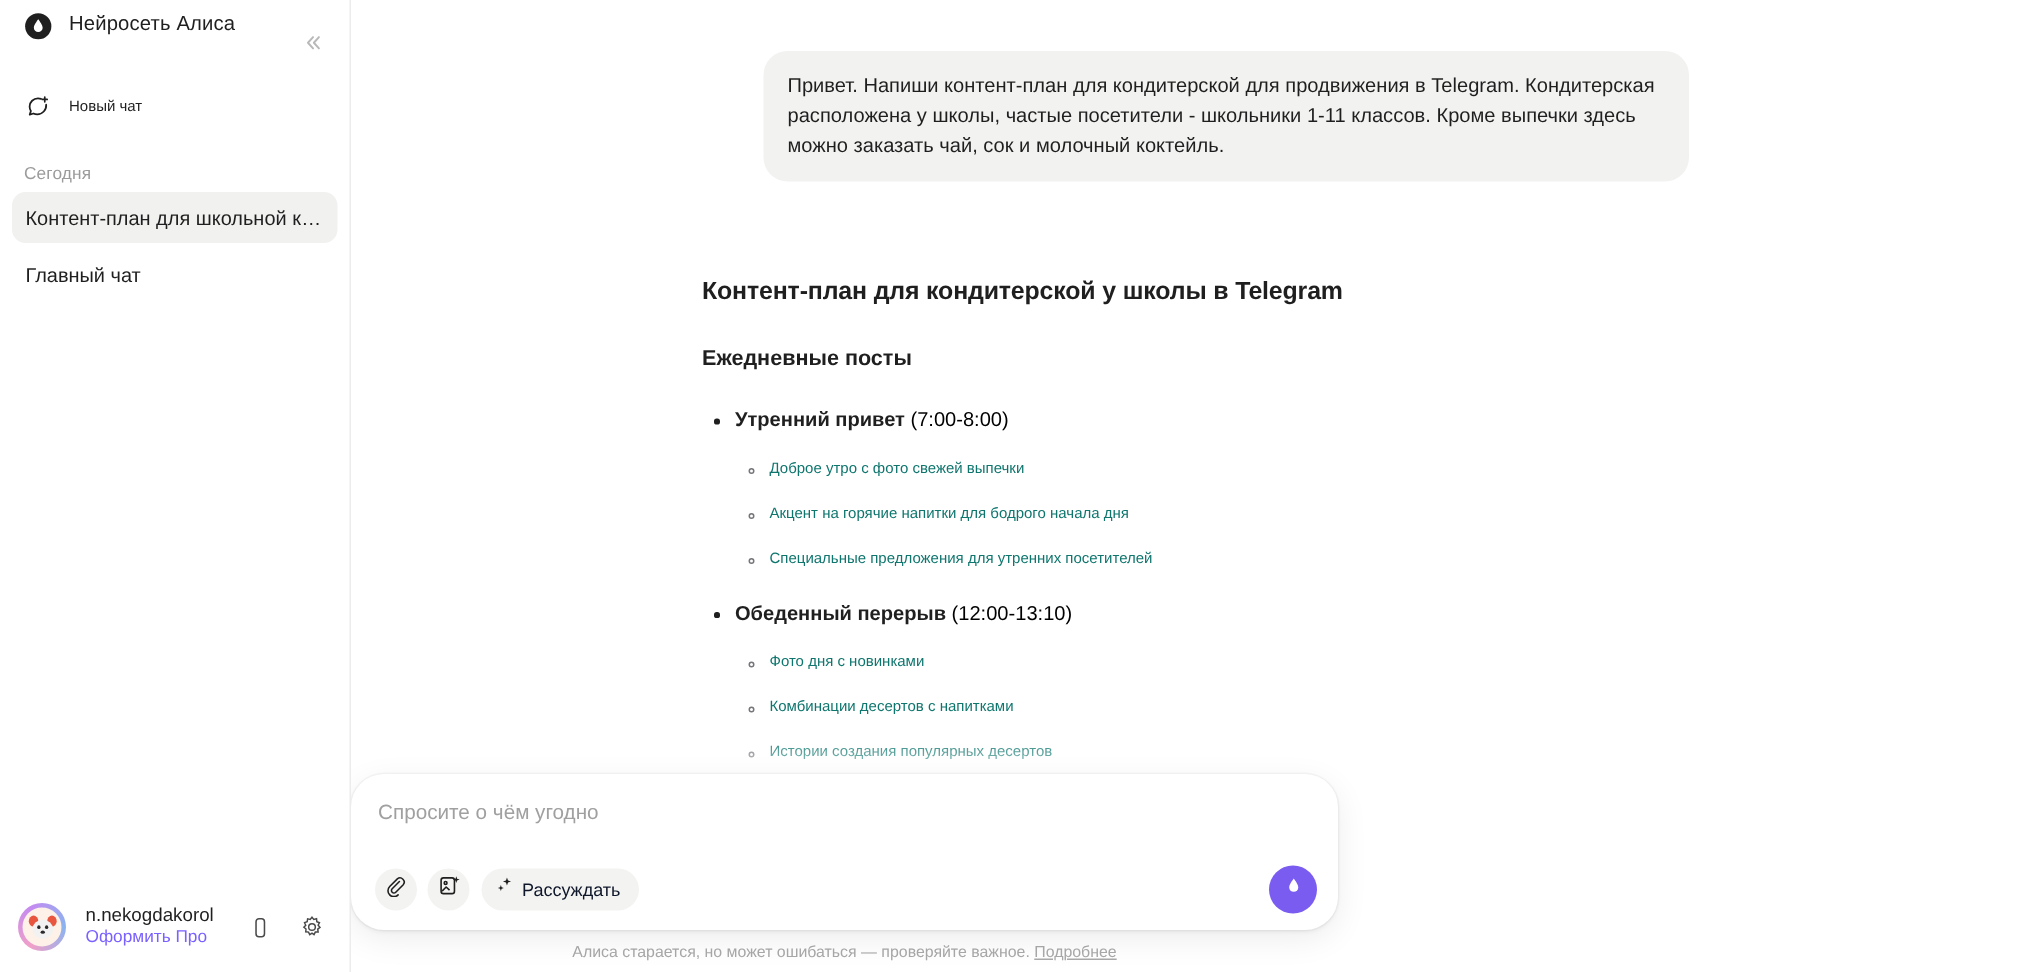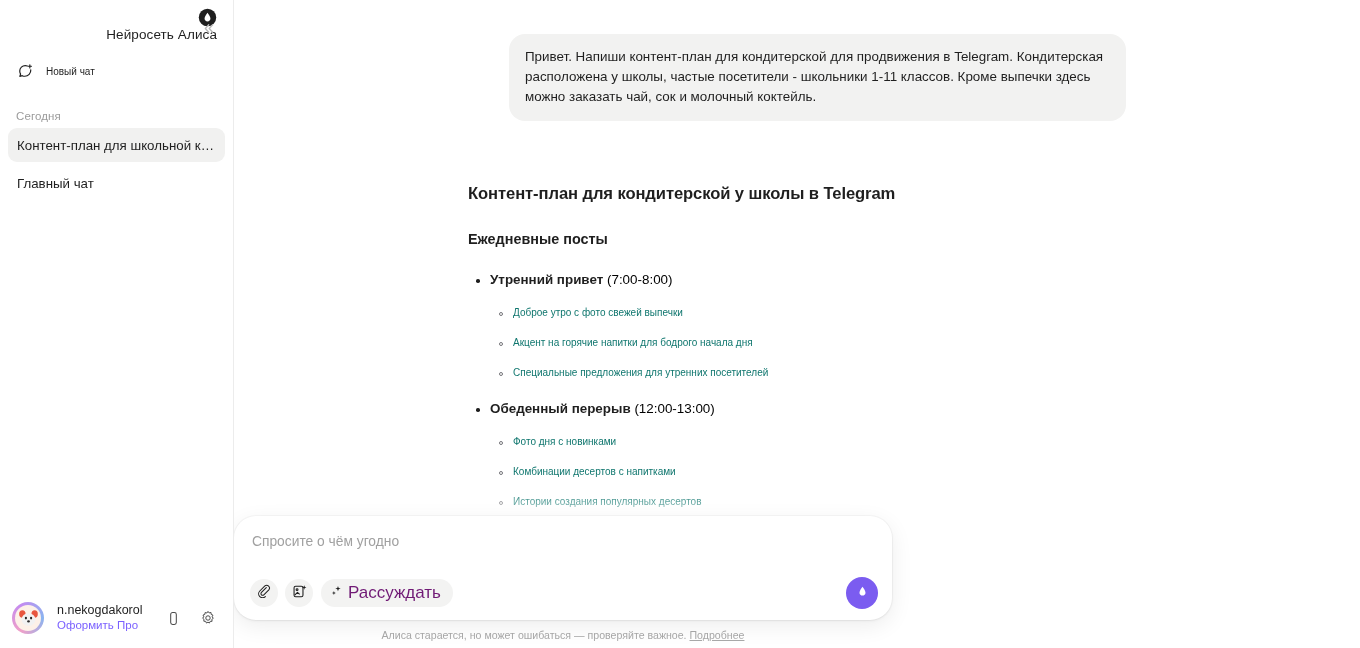--- a/index.html
+++ b/index.html
@@ -29,27 +29,26 @@
     display: flex;
     flex-direction: column;
     flex: 0 0 234px;
     position: relative;
   }
 
   .sb-top { padding: 0; }
 
   .sb-brand {
     display: flex;
-    align-items: flex-end;
+    align-items: flex-start;
     height: 40px;
     margin: 8px 8px 0 8px;
     padding: 0 8px;
     border-radius: 10px;
     position: relative;
-    flex-direction: column;
   }
   .sb-brand-logo {
     width: 19px; height: 19px;
     flex: 0 0 19px;
     display: flex; align-items: center; justify-content: center;
   }
   .sb-brand-title {
     margin-left: 11px;
     font-size: 13.5px;
     color: #1f1f1f;
@@ -326,22 +325,22 @@
     border-radius: 14px;
     background: #f3f3f2;
     display: flex;
     align-items: center;
     padding: 0 12px 0 9px;
     gap: 5px;
     cursor: pointer;
     margin-left: 1px;
   }
   .tool-pill-label {
-    font-size: 17px;
-    color: #701a75;
+    font-size: 12px;
+    color: #0f172a;
     white-space: nowrap;
   }
   .send-btn {
     position: absolute;
     right: 14px;
     bottom: 11px;
     width: 32px; height: 32px;
     border-radius: 50%;
     background: #7b5cf0;
     display: flex; align-items: center; justify-content: center;
@@ -466,21 +465,21 @@
               </div>
               <ul class="lvl2">
                 <li>Доброе утро с фото свежей выпечки</li>
                 <li>Акцент на горячие напитки для бодрого начала дня</li>
                 <li>Специальные предложения для утренних посетителей</li>
               </ul>
             </li>
 
             <li>
               <div class="li-text">
-                <b>Обеденный перерыв</b><span class="li-time"> (12:00-13:00)</span>
+                <b>Обеденный перерыв</b><span class="li-time"> (12:00-13:10)</span>
               </div>
               <ul class="lvl2">
                 <li>Фото дня с новинками</li>
                 <li>Комбинации десертов с напитками</li>
                 <li>Истории создания популярных десертов</li>
               </ul>
             </li>
 
             <li>
               <div class="li-text">

